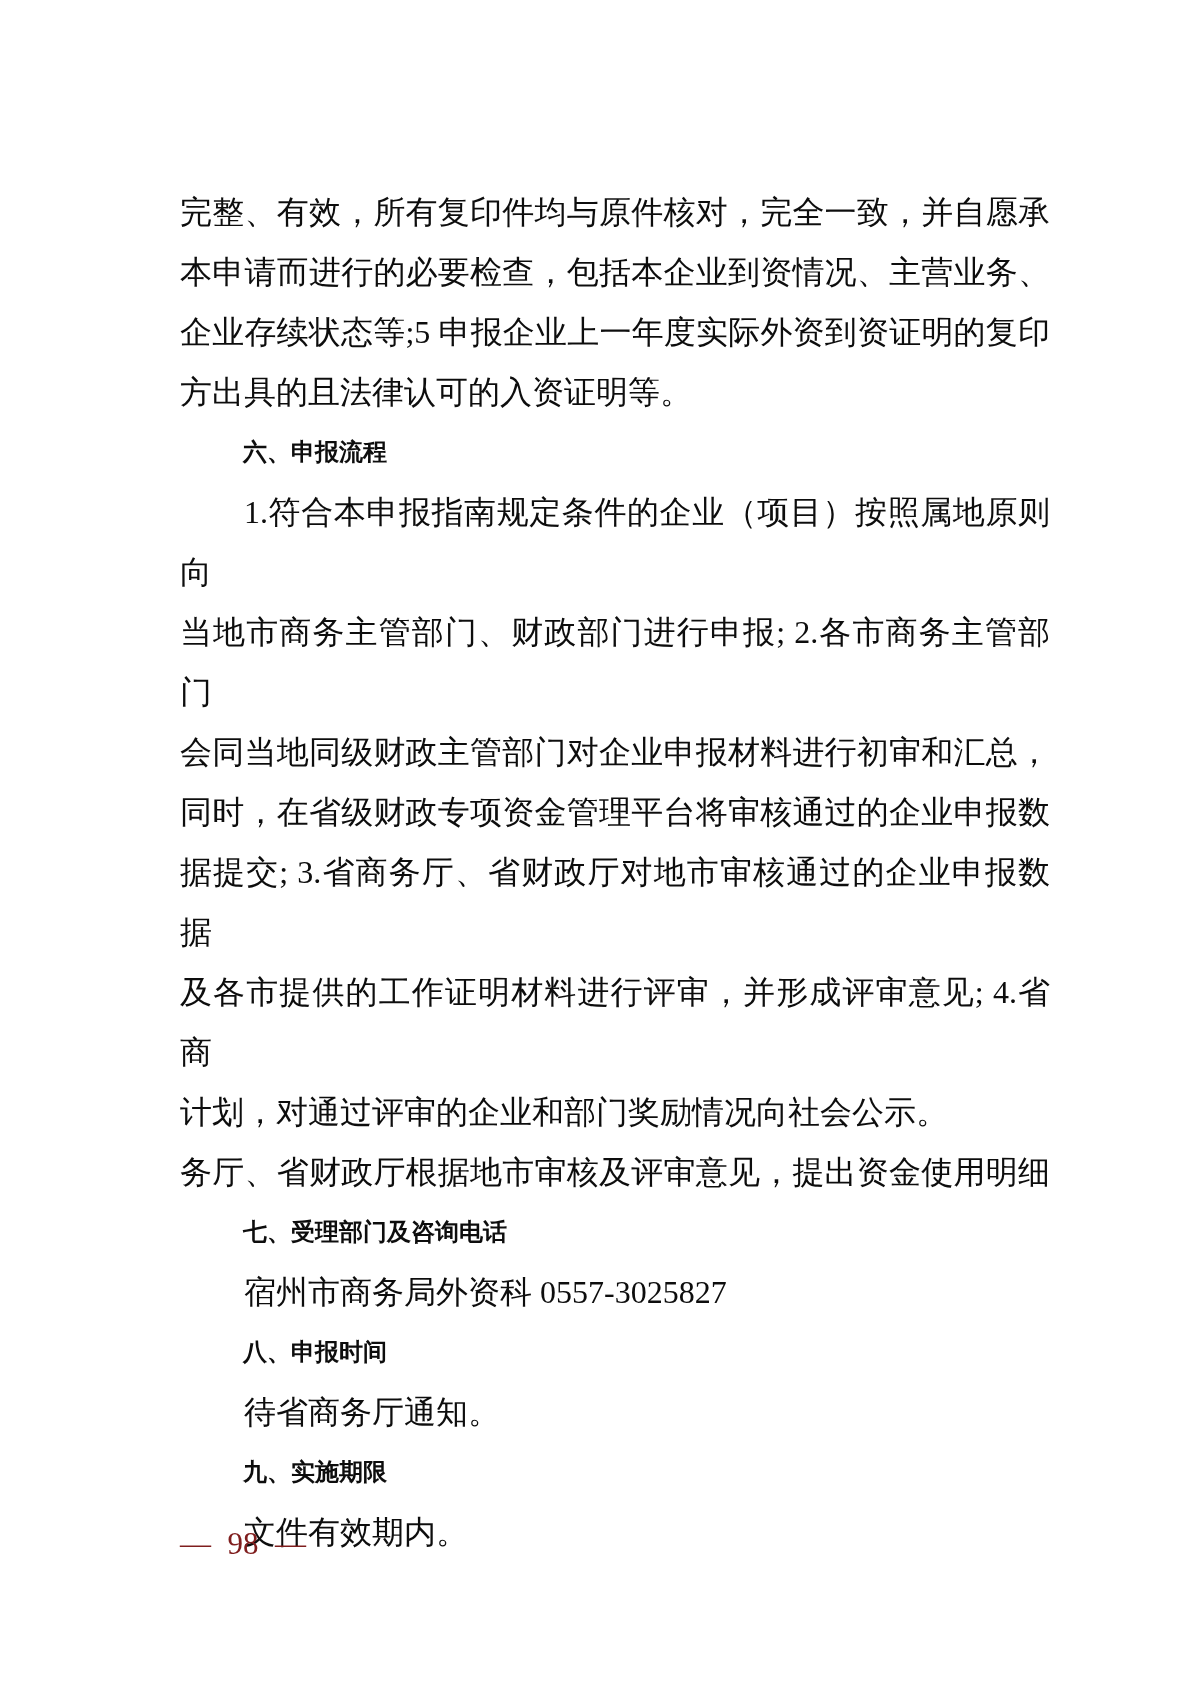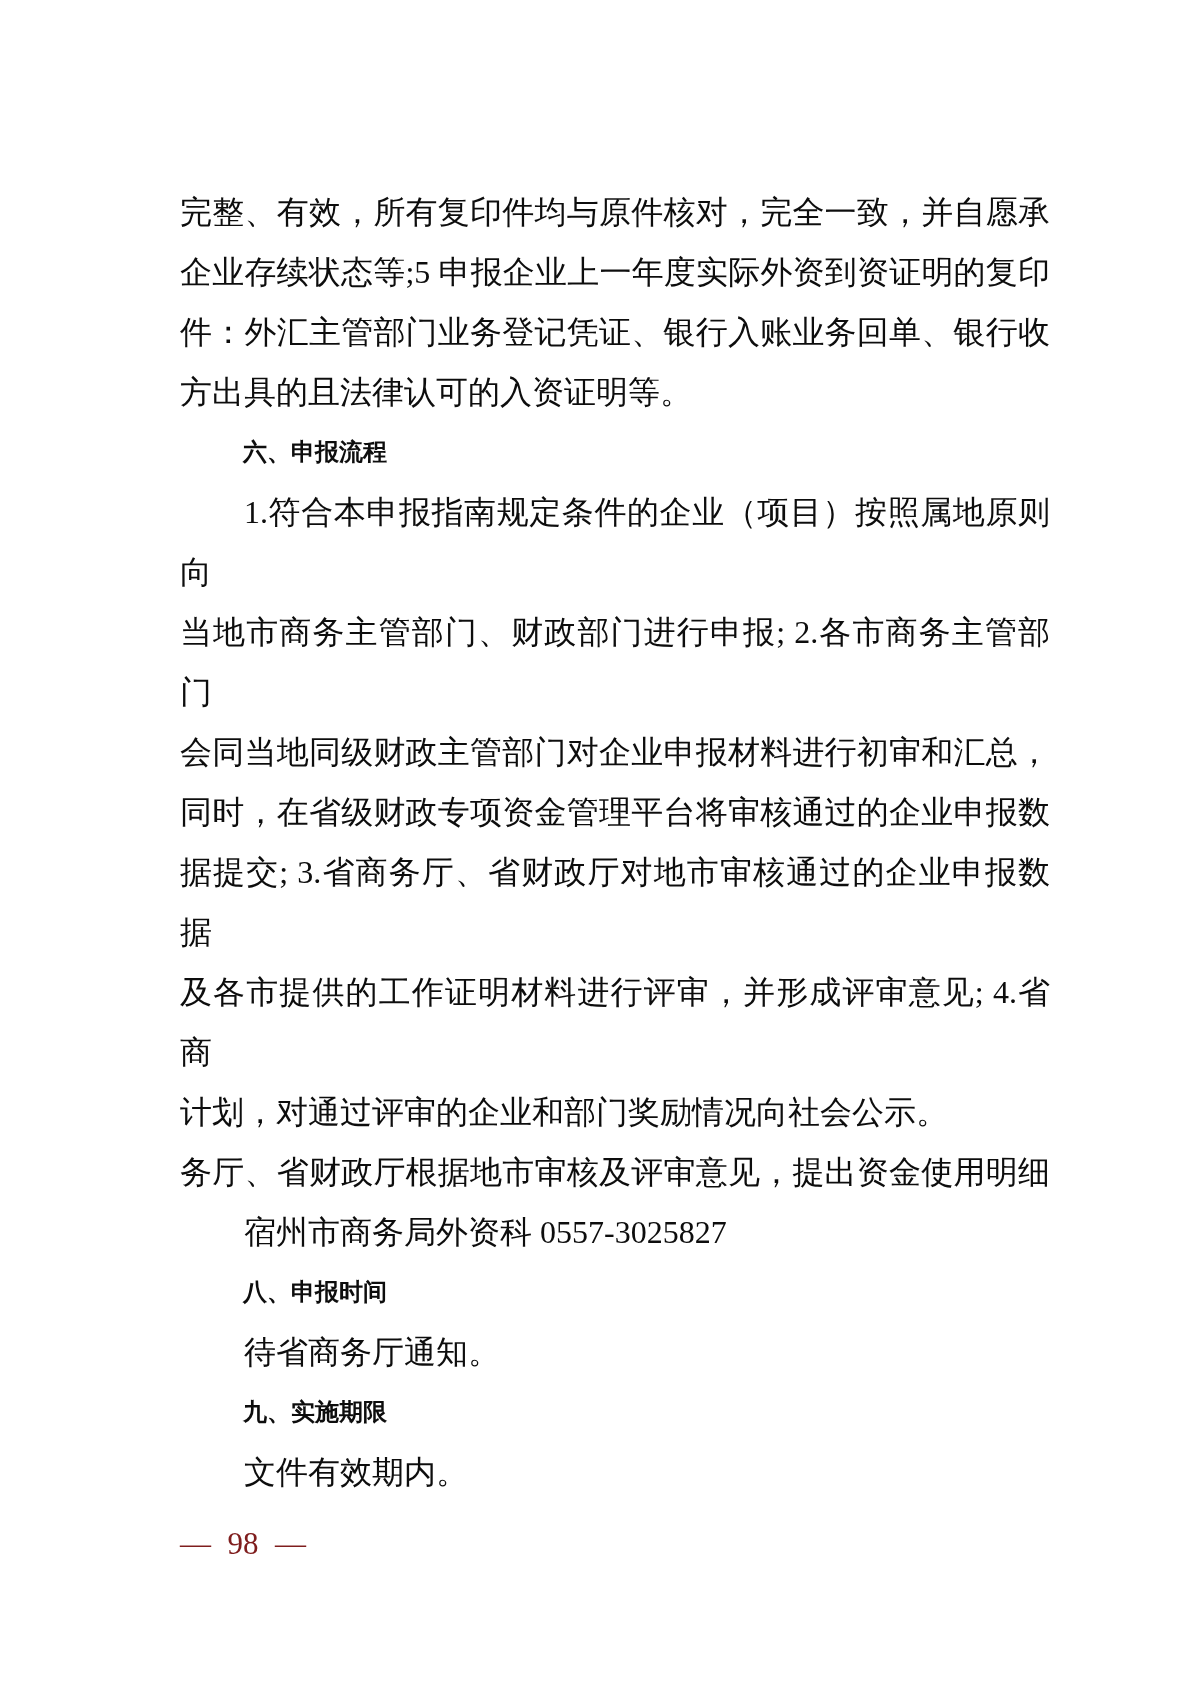--- a/index.html
+++ b/index.html
@@ -55,32 +55,33 @@
     word-spacing: 0.28em;
     white-space: pre;
   }
 </style>
 </head>
 <body>
 
 <div class="page">
   <div class="content" id="doc-content">
       <div class="line justify">完整、有效，所有复印件均与原件核对，完全一致，并自愿承</div>
+      <div class="line justify">本申请而进行的必要检查，包括本企业到资情况、主营业务、</div>
       <div class="line justify">企业存续状态等;5 申报企业上一年度实际外资到资证明的复印</div>
-      <div class="line justify">件：外汇主管部门业务登记凭证、银行入账业务回单、银行收</div>
       <div class="line left">方出具的且法律认可的入资证明等。</div>
       <div class="line heading">六、申报流程</div>
       <div class="line justify indent">1.符合本申报指南规定条件的企业（项目）按照属地原则向</div>
       <div class="line justify">当地市商务主管部门、财政部门进行申报; 2.各市商务主管部门</div>
       <div class="line justify">会同当地同级财政主管部门对企业申报材料进行初审和汇总，</div>
       <div class="line justify">同时，在省级财政专项资金管理平台将审核通过的企业申报数</div>
       <div class="line justify">据提交; 3.省商务厅、省财政厅对地市审核通过的企业申报数据</div>
       <div class="line justify">及各市提供的工作证明材料进行评审，并形成评审意见; 4.省商</div>
       <div class="line left">计划，对通过评审的企业和部门奖励情况向社会公示。</div>
       <div class="line justify">务厅、省财政厅根据地市审核及评审意见，提出资金使用明细</div>
+      <div class="line heading">七、受理部门及咨询电话</div>
       <div class="line left indent">宿州市商务局外资科 0557-3025827</div>
       <div class="line heading">八、申报时间</div>
       <div class="line left indent">待省商务厅通知。</div>
       <div class="line heading">九、实施期限</div>
       <div class="line left indent">文件有效期内。</div>
     </div>
   <div class="footer"><span>—</span> <span>98</span> <span>—</span></div>
 </div>
 
 </body></html>

